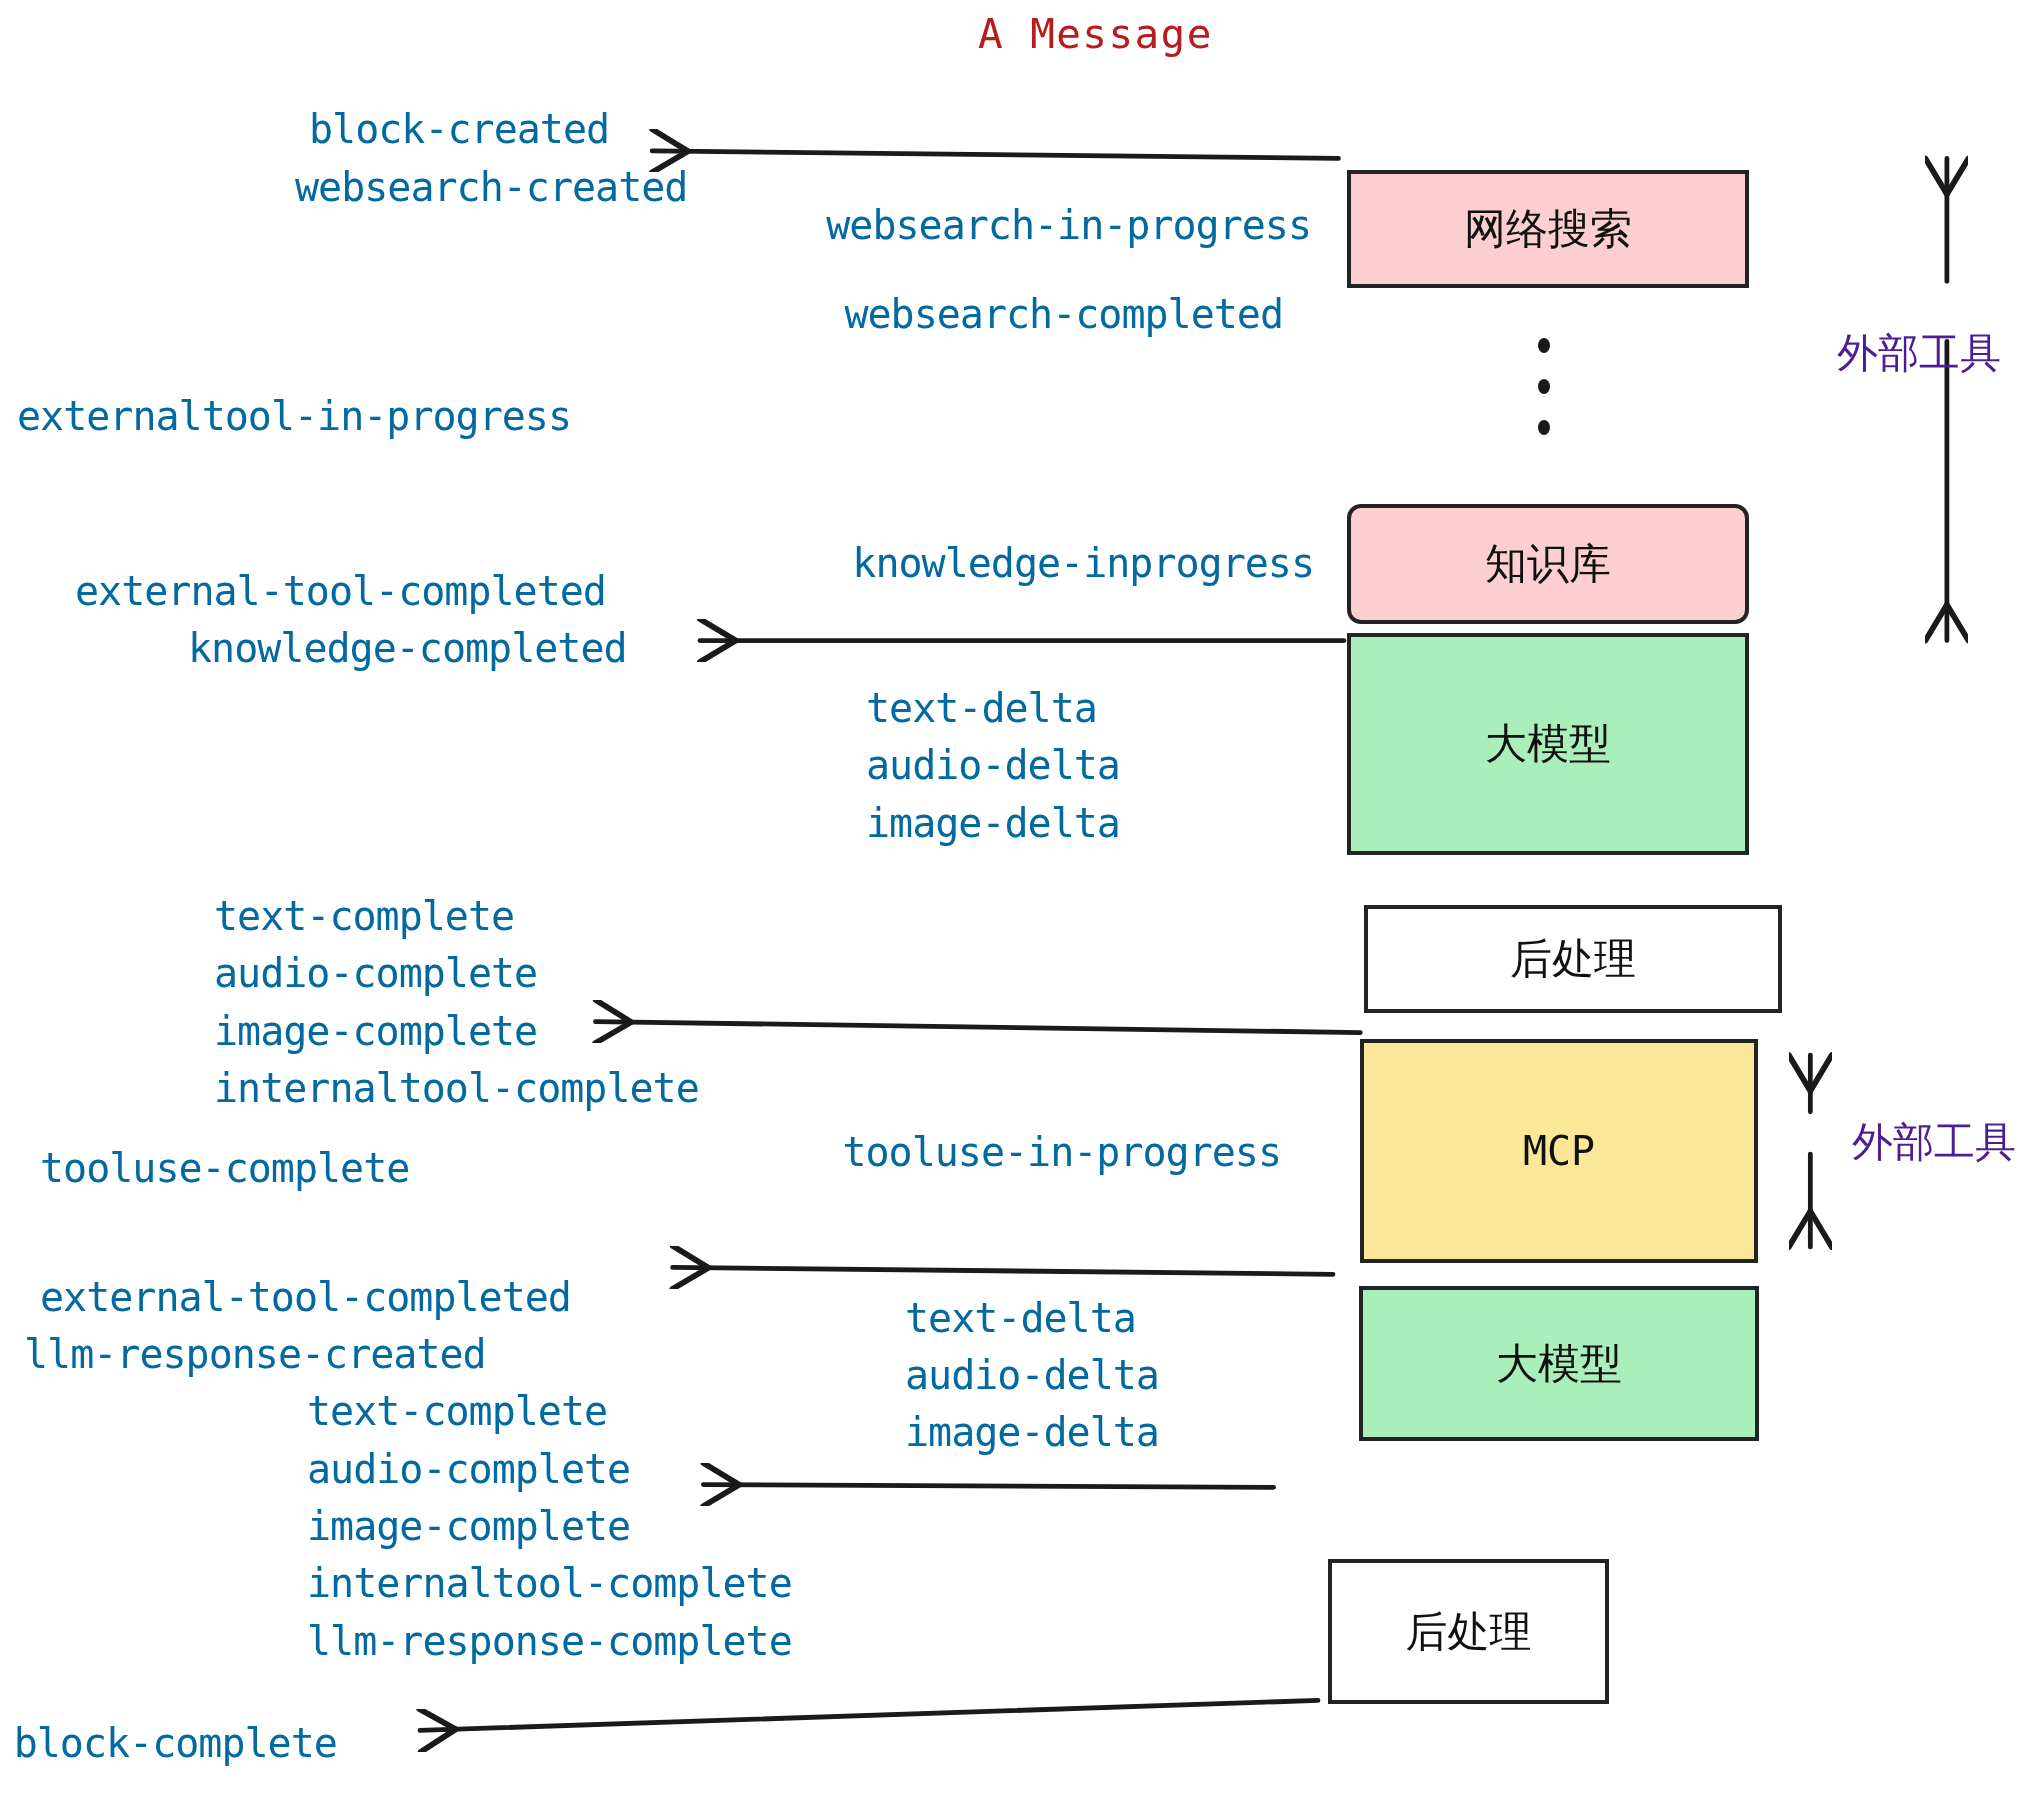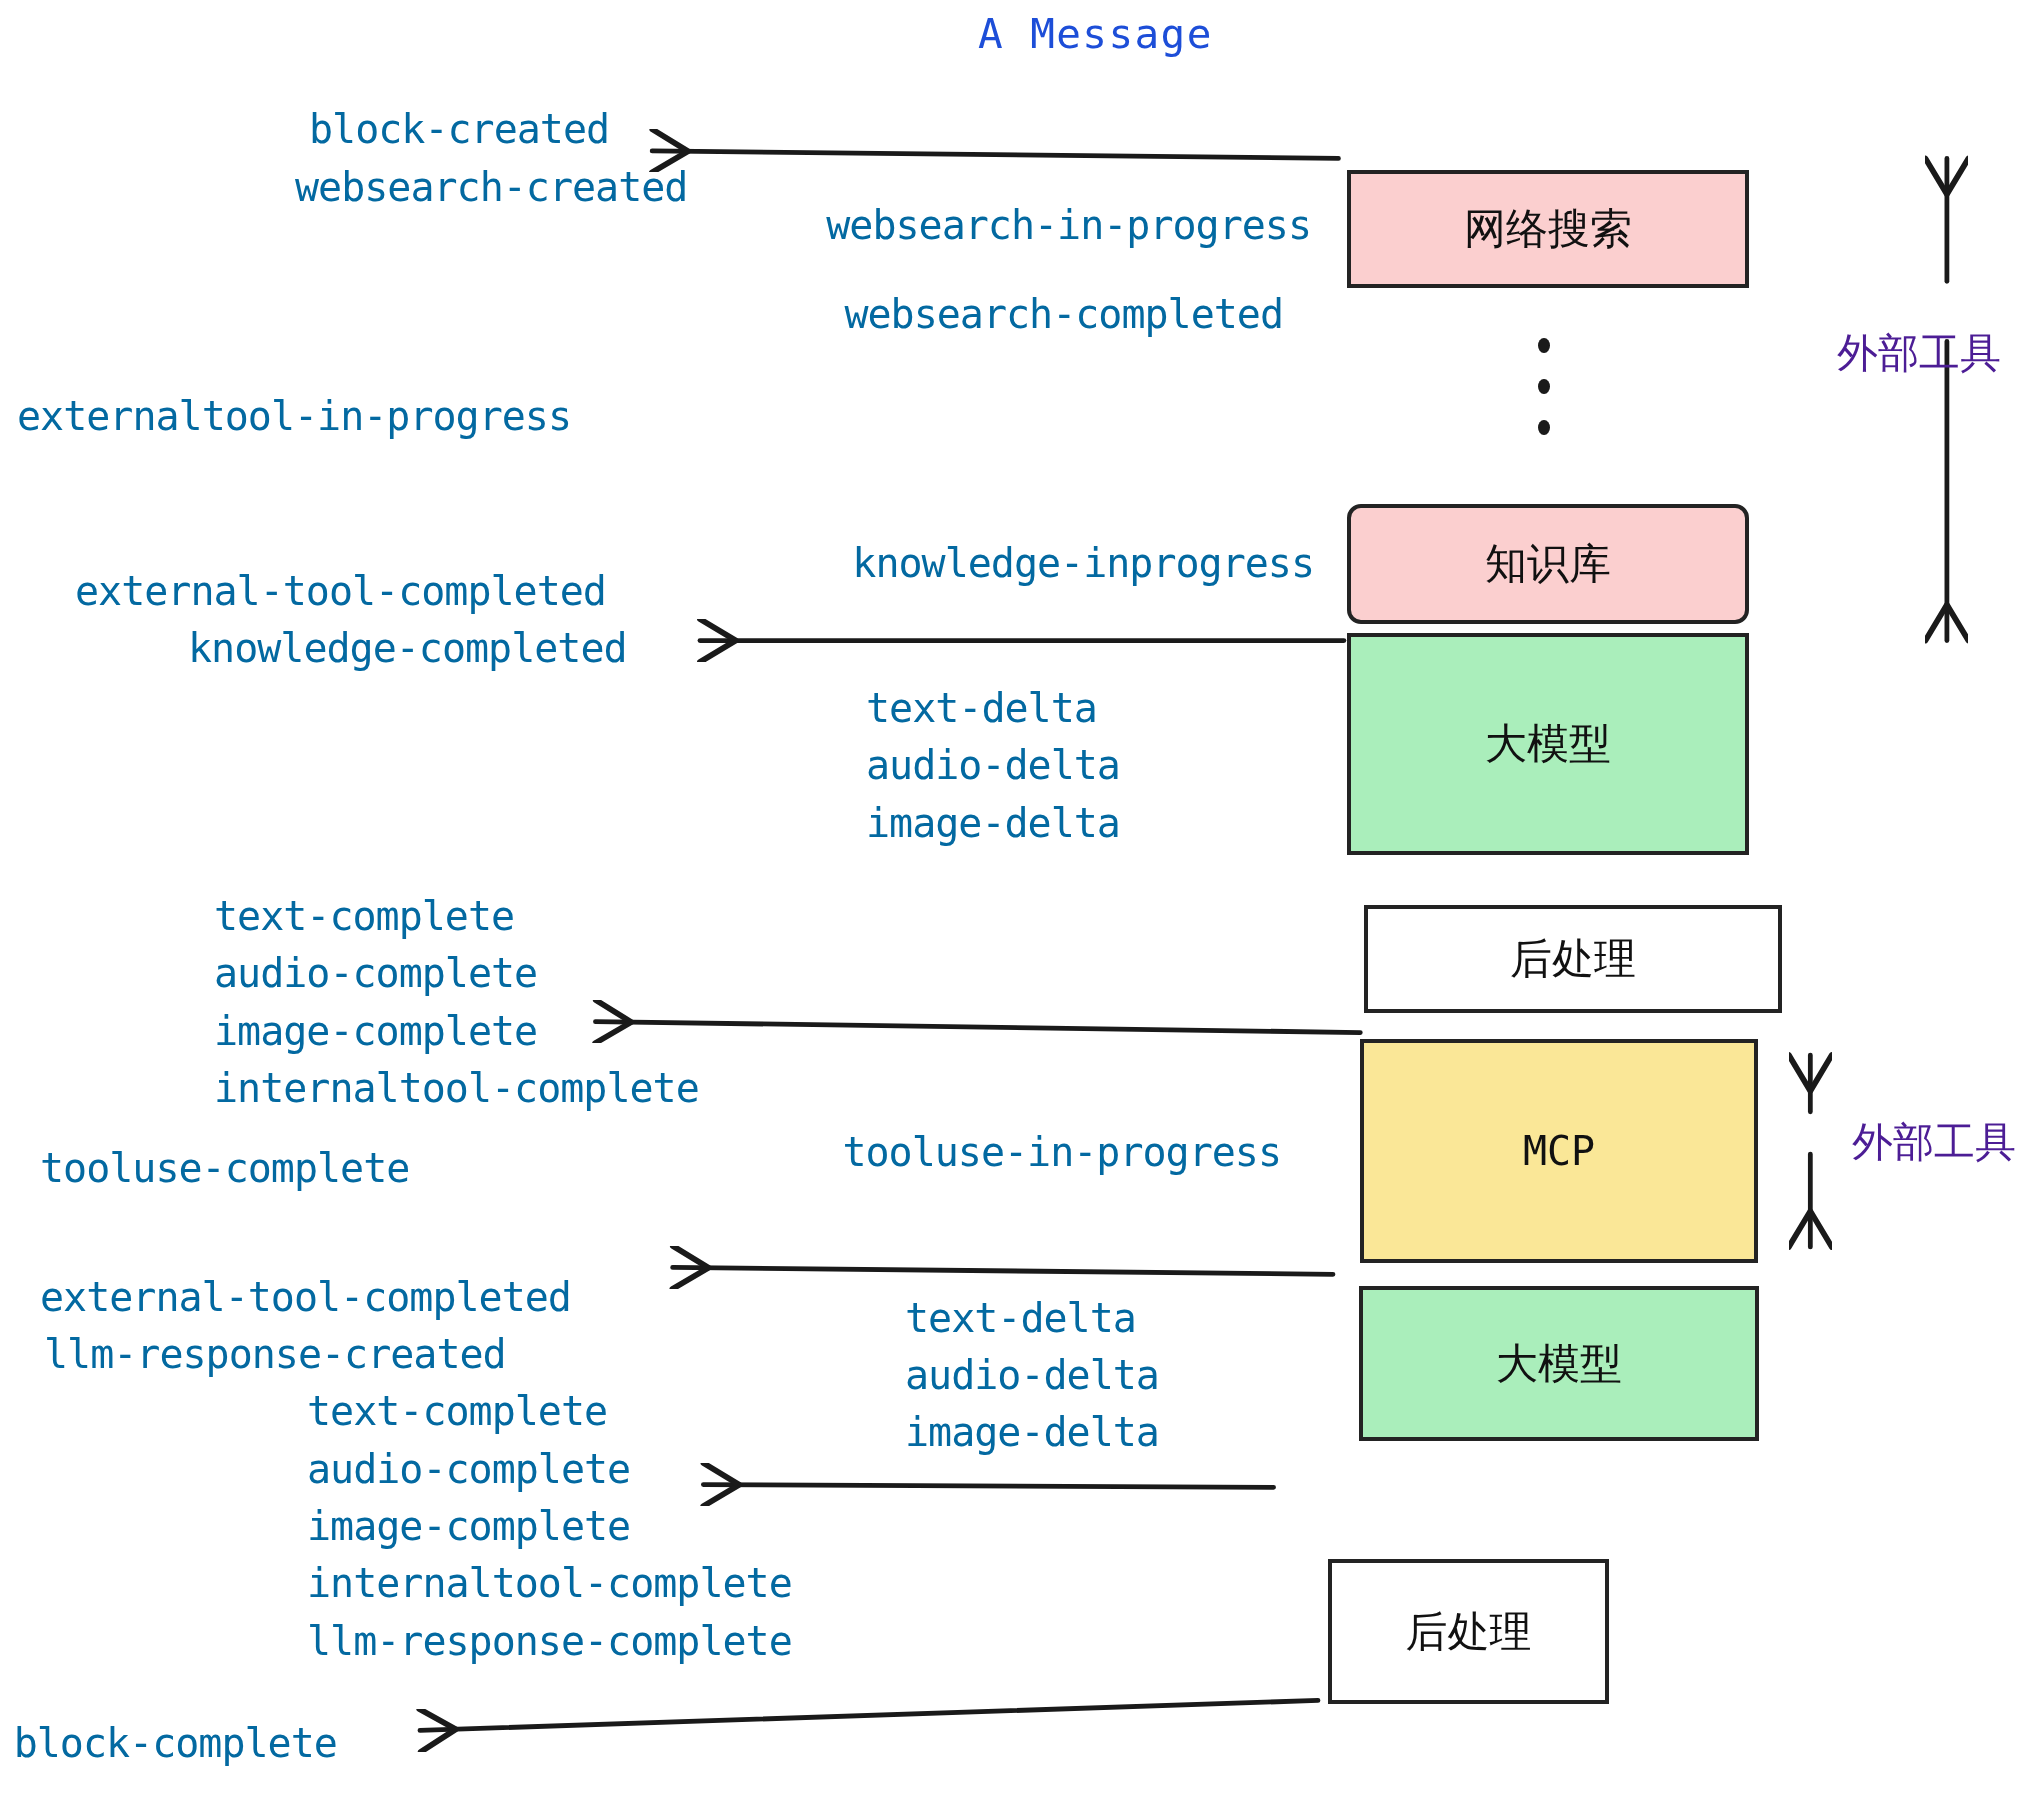--- a/index.html
+++ b/index.html
@@ -35,21 +35,21 @@
     letter-spacing: -1px;
     color: #0369a1;
     white-space: nowrap;
   }
   .evt.r { transform: translateX(-100%); }
   .title {
     position: absolute;
     font-family: "DejaVu Sans Mono", "Liberation Mono", monospace;
     font-size: 41px;
     letter-spacing: 1.4px;
-    color: #1d4ed8;
+    color: #b91c1c;
     white-space: nowrap;
   }
   .node {
     position: absolute;
     box-sizing: border-box;
     border: 4.1px solid #232323;
     display: flex;
     align-items: center;
     justify-content: center;
     font-family: "DejaVu Sans", "Liberation Sans", sans-serif;
@@ -117,21 +117,21 @@
       <div class="evt" style="left: 295px; top: 167px;">websearch-created</div>
       <div class="evt" style="left: 17px; top: 396px;">externaltool-in-progress</div>
       <div class="evt" style="left: 75px; top: 571px;">external-tool-completed</div>
       <div class="evt" style="left: 188px; top: 628px;">knowledge-completed</div>
       <div class="evt" style="left: 214px; top: 896px;">text-complete</div>
       <div class="evt" style="left: 214px; top: 953px;">audio-complete</div>
       <div class="evt" style="left: 214px; top: 1011px;">image-complete</div>
       <div class="evt" style="left: 214px; top: 1068px;">internaltool-complete</div>
       <div class="evt" style="left: 40px; top: 1148px;">tooluse-complete</div>
       <div class="evt" style="left: 40px; top: 1277px;">external-tool-completed</div>
-      <div class="evt" style="left: 44px; top: 1334px;">llm-response-created</div>
+      <div class="evt" style="left: 24px; top: 1334px;">llm-response-created</div>
       <div class="evt" style="left: 307px; top: 1391px;">text-complete</div>
       <div class="evt" style="left: 307px; top: 1449px;">audio-complete</div>
       <div class="evt" style="left: 307px; top: 1506px;">image-complete</div>
       <div class="evt" style="left: 307px; top: 1563px;">internaltool-complete</div>
       <div class="evt" style="left: 307px; top: 1621px;">llm-response-complete</div>
       <div class="evt" style="left: 13.7px; top: 1723px;">block-complete</div>
     </div>
 
   <div id="events-mid-host">
       <div class="evt r" style="left: 1311px; top: 205px;">websearch-in-progress</div>

